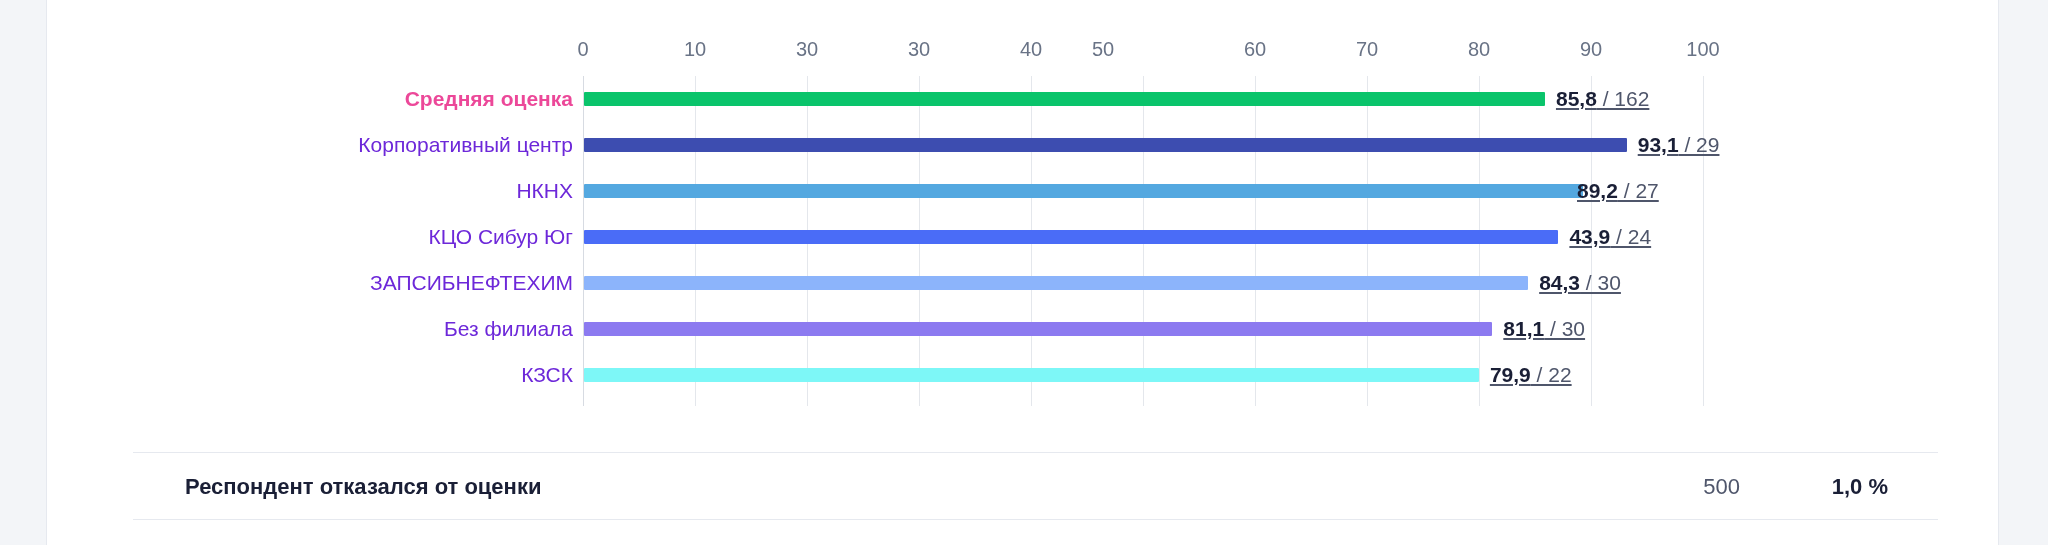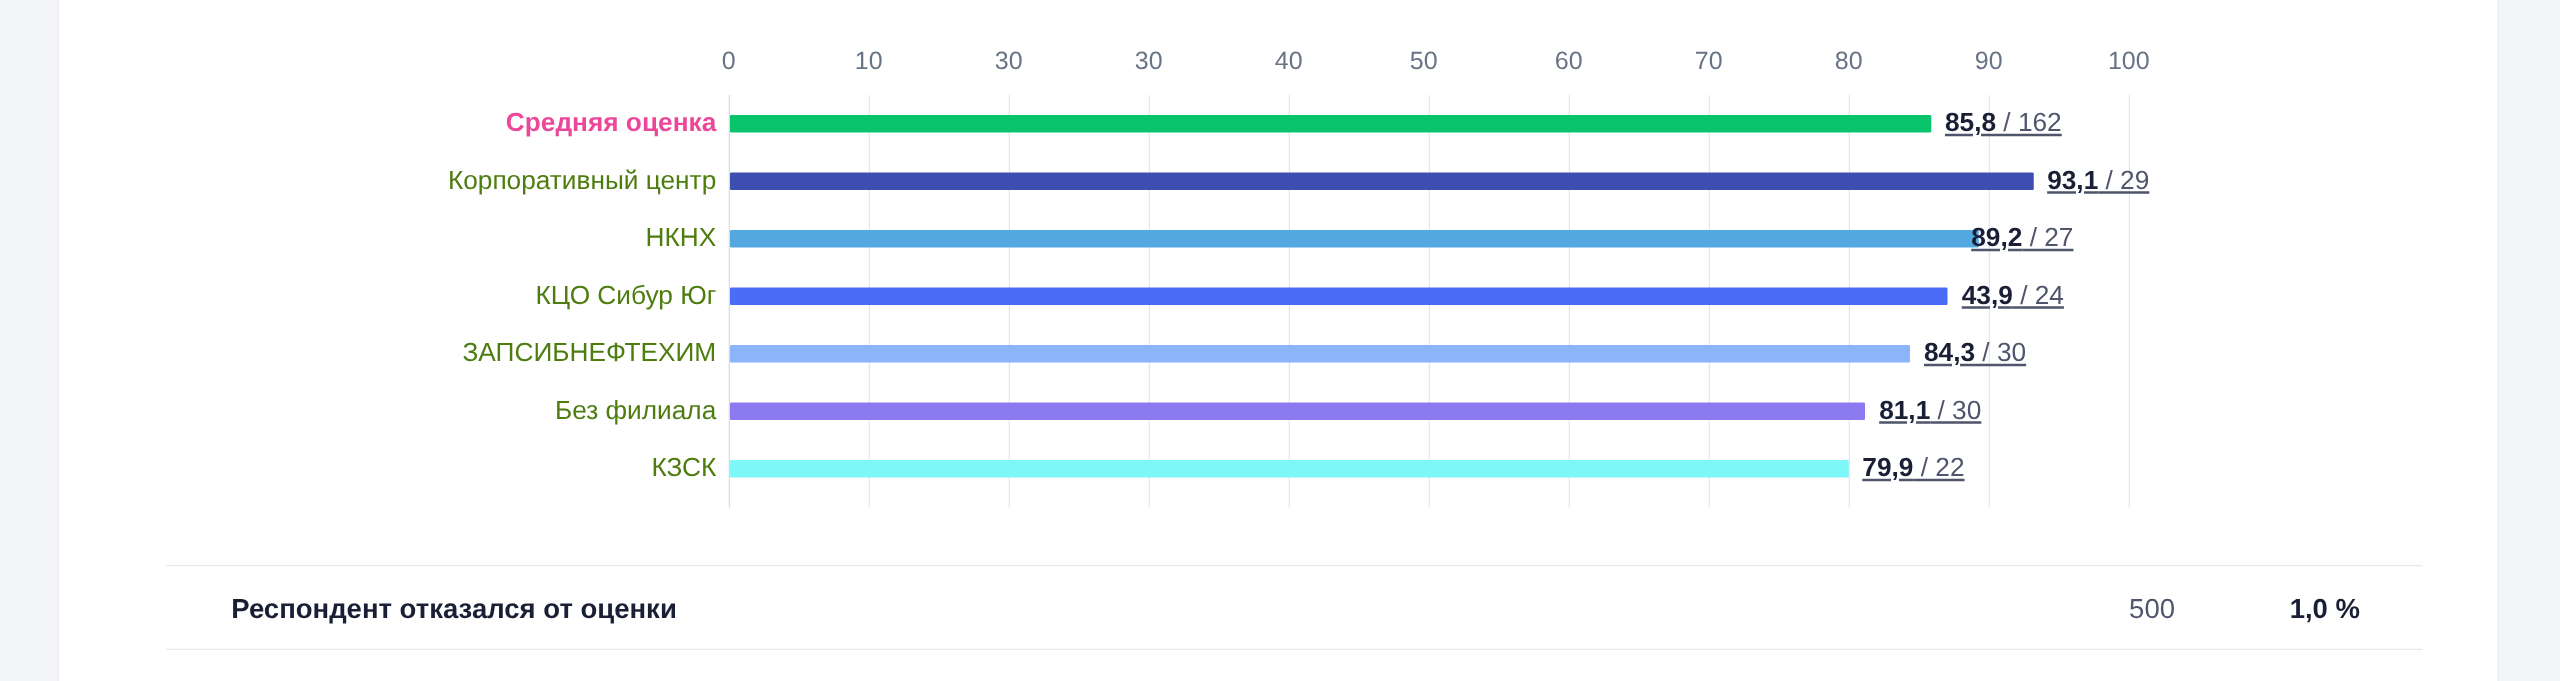--- a/index.html
+++ b/index.html
@@ -92,21 +92,21 @@
     width: 100%;
     height: 46px;
   }
   .row-label {
     position: absolute;
     right: calc(100% + 10px);
     top: 0;
     height: 46px;
     line-height: 46px;
     font-size: 21px;
-    color: #4d7c0f;
+    color: #6d28d9;
     white-space: nowrap;
     text-align: right;
   }
   .row.highlight .row-label {
     font-weight: bold;
     color: #ec4899;
   }
   .bar {
     position: absolute;
     left: 1px;
@@ -180,21 +180,21 @@
 <div class="page">
   <div class="card">
 
     <div class="chart">
       <div class="axis-row">
           <span class="axis-tick" style="left: 536px;">0</span>
           <span class="axis-tick" style="left: 648px;">10</span>
           <span class="axis-tick" style="left: 760px;">30</span>
           <span class="axis-tick" style="left: 872px;">30</span>
           <span class="axis-tick" style="left: 984px;">40</span>
-          <span class="axis-tick" style="left: 1092px;">50</span>
+          <span class="axis-tick" style="left: 1056px;">50</span>
           <span class="axis-tick" style="left: 1208px;">60</span>
           <span class="axis-tick" style="left: 1320px;">70</span>
           <span class="axis-tick" style="left: 1432px;">80</span>
           <span class="axis-tick" style="left: 1544px;">90</span>
           <span class="axis-tick" style="left: 1656px;">100</span>
         </div>
       <div class="plot">
         <div class="gridlines-layer">
             <div class="gridline axis0" style="left: 0px;"></div>
             <div class="gridline" style="left: 112px;"></div>

